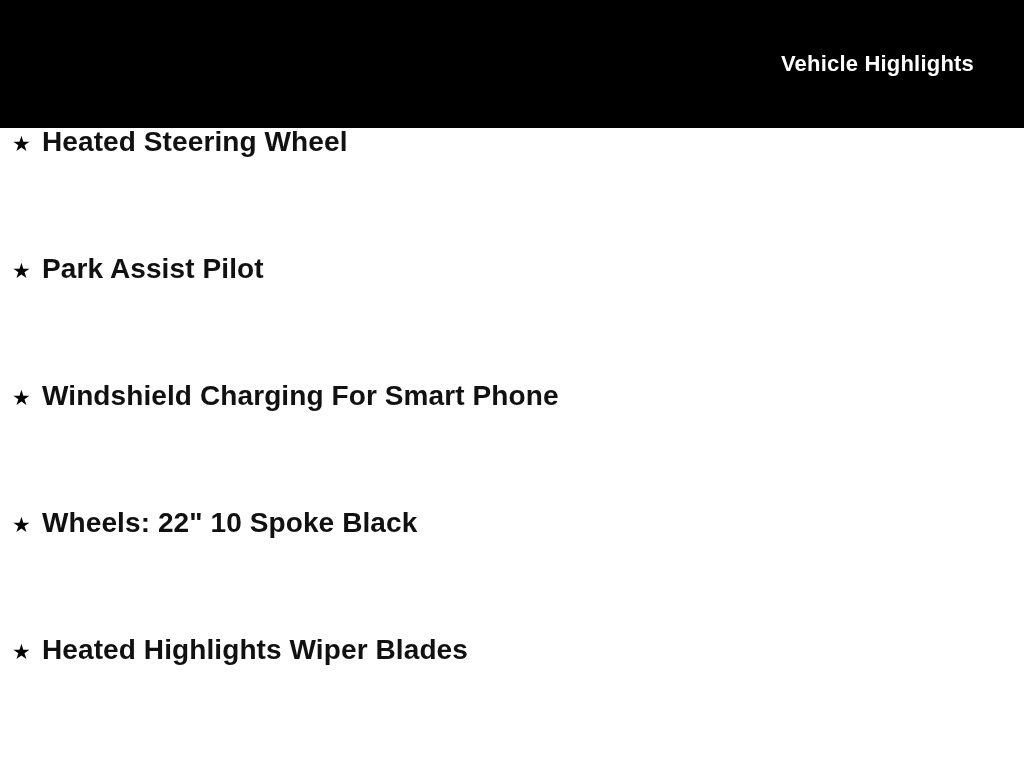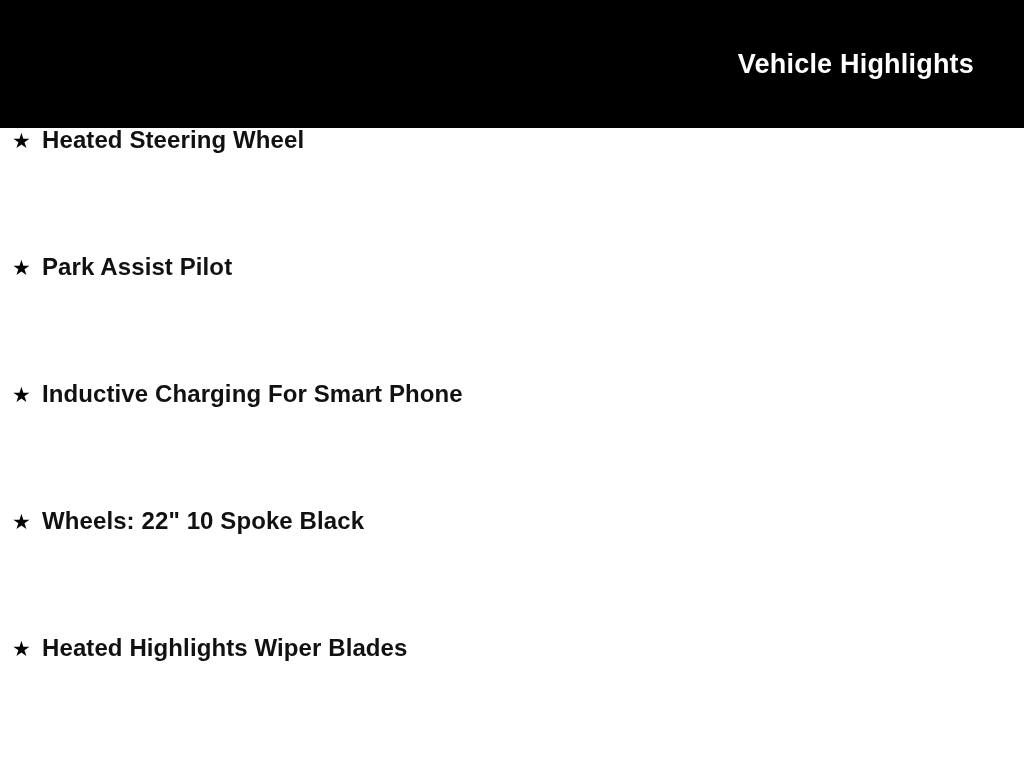--- a/index.html
+++ b/index.html
@@ -27,21 +27,21 @@
     height: 128px;
     background: #000000;
     display: flex;
     align-items: center;
     justify-content: flex-end;
     box-sizing: border-box;
     padding-right: 50px;
   }
   .header-title {
     color: #ffffff;
-    font-size: 27px;
+    font-size: 22px;
     font-weight: bold;
     letter-spacing: 0.2px;
     line-height: 1;
   }
   .highlights-list {
     position: absolute;
     top: 128px;
     left: 0;
     width: 1024px;
     padding: 0;
@@ -58,21 +58,21 @@
   .star-icon {
     display: inline-block;
     width: 30px;
     color: #000000;
     font-size: 21px;
     line-height: 1;
     flex: 0 0 auto;
   }
   .item-label {
     color: #111111;
-    font-size: 24px;
+    font-size: 28px;
     font-weight: bold;
     letter-spacing: 0.1px;
     line-height: 1;
   }
 </style>
 </head>
 <body>
 
 <div class="page">
 
@@ -84,21 +84,21 @@
     <li class="highlight-item">
       <span class="star-icon">★</span>
       <span class="item-label">Heated Steering Wheel</span>
     </li>
     <li class="highlight-item">
       <span class="star-icon">★</span>
       <span class="item-label">Park Assist Pilot</span>
     </li>
     <li class="highlight-item">
       <span class="star-icon">★</span>
-      <span class="item-label">Inductive Charging For Smart Phone</span>
+      <span class="item-label">Windshield Charging For Smart Phone</span>
     </li>
     <li class="highlight-item">
       <span class="star-icon">★</span>
       <span class="item-label">Wheels: 22" 10 Spoke Black</span>
     </li>
     <li class="highlight-item">
       <span class="star-icon">★</span>
       <span class="item-label">Heated Highlights Wiper Blades</span>
     </li>
   </ul>

